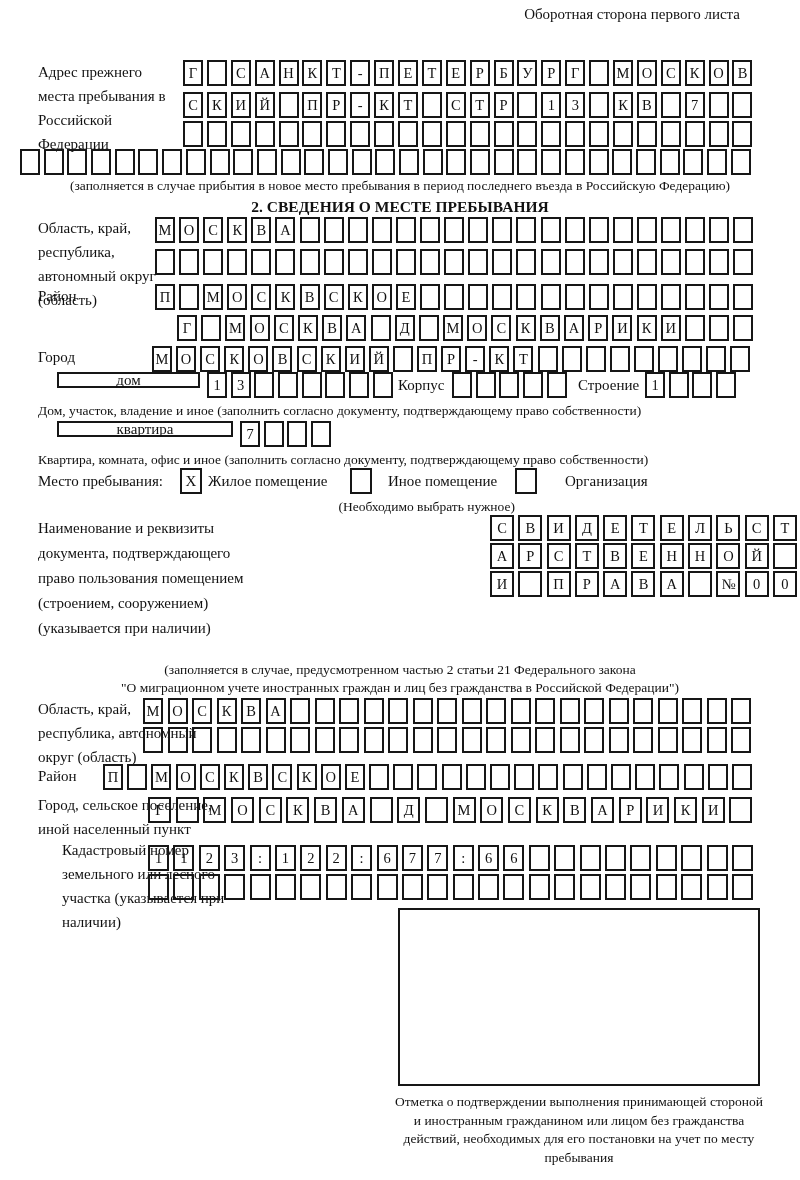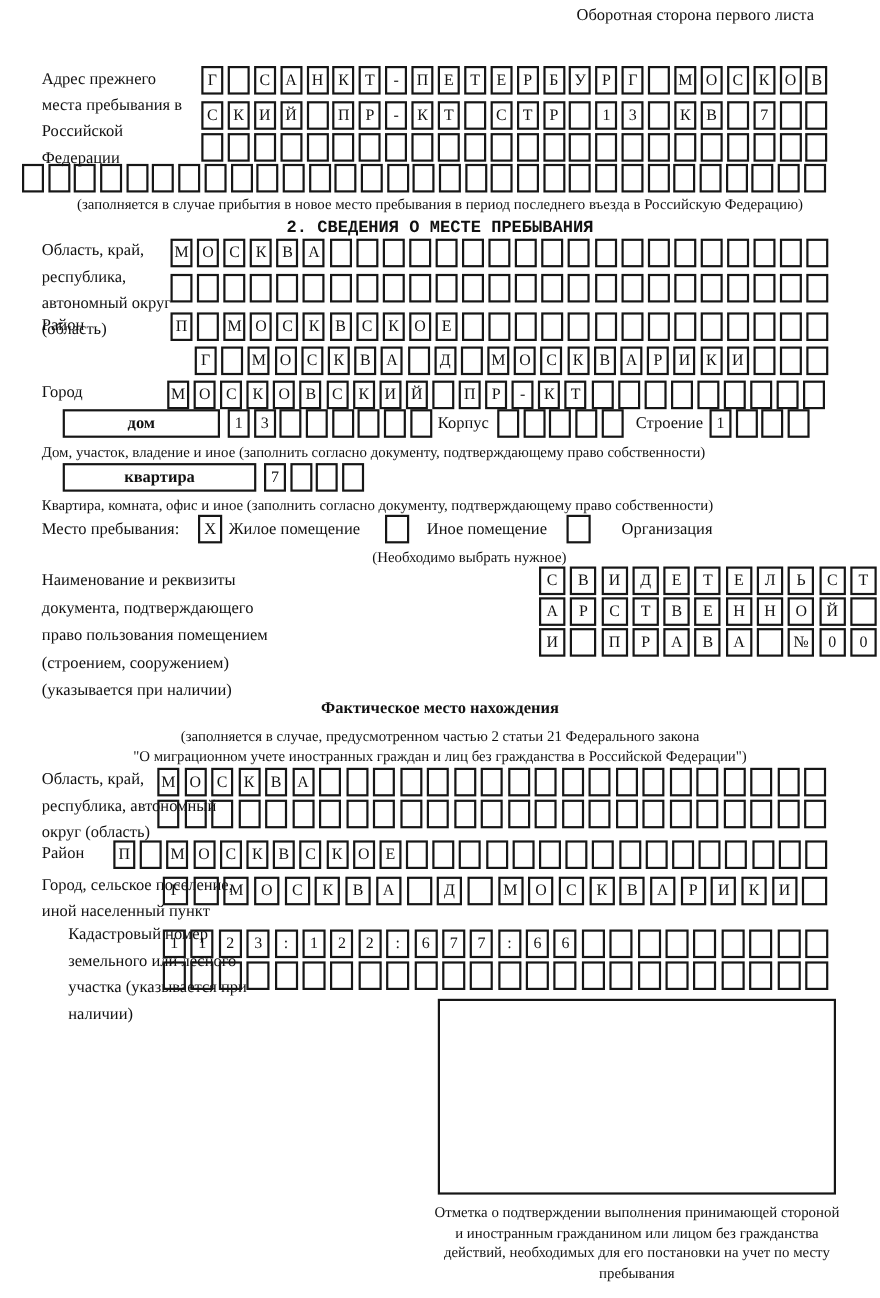--- a/index.html
+++ b/index.html
@@ -13,22 +13,22 @@
   .center{left:0;width:800px;text-align:center;}
   .ttl{position:absolute;left:0;width:800px;text-align:center;font-weight:bold;font-size:15.5px;}
   .cellrow{position:absolute;display:flex;}
   .cell{
     flex:0 0 auto;width:var(--cw,20px);height:26px;margin-right:var(--g,3.9px);
     border:2px solid #161616;box-sizing:border-box;
     display:flex;align-items:center;justify-content:center;
     font-size:14.5px;line-height:1;
   }
   .widebox{
-    position:absolute;height:26px;border:2px solid #161616;box-sizing:border-box;
-    display:flex;align-items:center;justify-content:center;font-size:15px;font-weight:bold;
+    position:absolute;height:16px;border:2px solid #161616;box-sizing:border-box;
+    display:flex;align-items:center;justify-content:center;font-size:15px;
   }
   .checkbox{
     position:absolute;width:22px;height:26px;border:2px solid #161616;box-sizing:border-box;
     display:flex;align-items:center;justify-content:center;font-size:15px;
   }
   .stampbox{position:absolute;border:2px solid #161616;box-sizing:border-box;background:#fff;}
 </style>
 </head>
 <body>
 
@@ -143,21 +143,21 @@
       <span class="cell"></span>
       <span class="cell"></span>
       <span class="cell"></span>
       <span class="cell"></span>
       <span class="cell"></span>
       <span class="cell"></span>
       <span class="cell"></span>
     </div>
   <div class="cap center" style="top:177px;">(заполняется в случае прибытия в новое место пребывания в период последнего въезда в Российскую Федерацию)</div>
 
-  <div class="ttl" style="top:198px;font-family:Liberation Mono, monospace;">2. СВЕДЕНИЯ О МЕСТЕ ПРЕБЫВАНИЯ</div>
+  <div class="ttl" style="top:198px;">2. СВЕДЕНИЯ О МЕСТЕ ПРЕБЫВАНИЯ</div>
 
   <div class="lbl" style="left:38px;top:216px;width:120px;">Область, край, республика, автономный округ (область)</div>
   <div class="cellrow" style="left:155px;top:217px;--cw:20px;--g:4.1px;">
       <span class="cell">М</span>
       <span class="cell">О</span>
       <span class="cell">С</span>
       <span class="cell">К</span>
       <span class="cell">В</span>
       <span class="cell">А</span>
       <span class="cell"></span>
@@ -373,21 +373,20 @@
       <span class="cell">Р</span>
       <span class="cell">А</span>
       <span class="cell">В</span>
       <span class="cell">А</span>
       <span class="cell"></span>
       <span class="cell">№</span>
       <span class="cell">0</span>
       <span class="cell">0</span>
     </div>
 
-  <div class="ttl" style="top:636px;font-size:15px;">Фактическое место нахождения</div>
   <div class="cap center" style="top:661px;">(заполняется в случае, предусмотренном частью 2 статьи 21 Федерального закона</div>
   <div class="cap center" style="top:679px;">"О миграционном учете иностранных граждан и лиц без гражданства в Российской Федерации")</div>
 
   <div class="lbl" style="left:38px;top:697px;width:172px;">Область, край, республика, автономный округ (область)</div>
   <div class="cellrow" style="left:143px;top:698px;--cw:20px;--g:4.5px;">
       <span class="cell">М</span>
       <span class="cell">О</span>
       <span class="cell">С</span>
       <span class="cell">К</span>
       <span class="cell">В</span>

